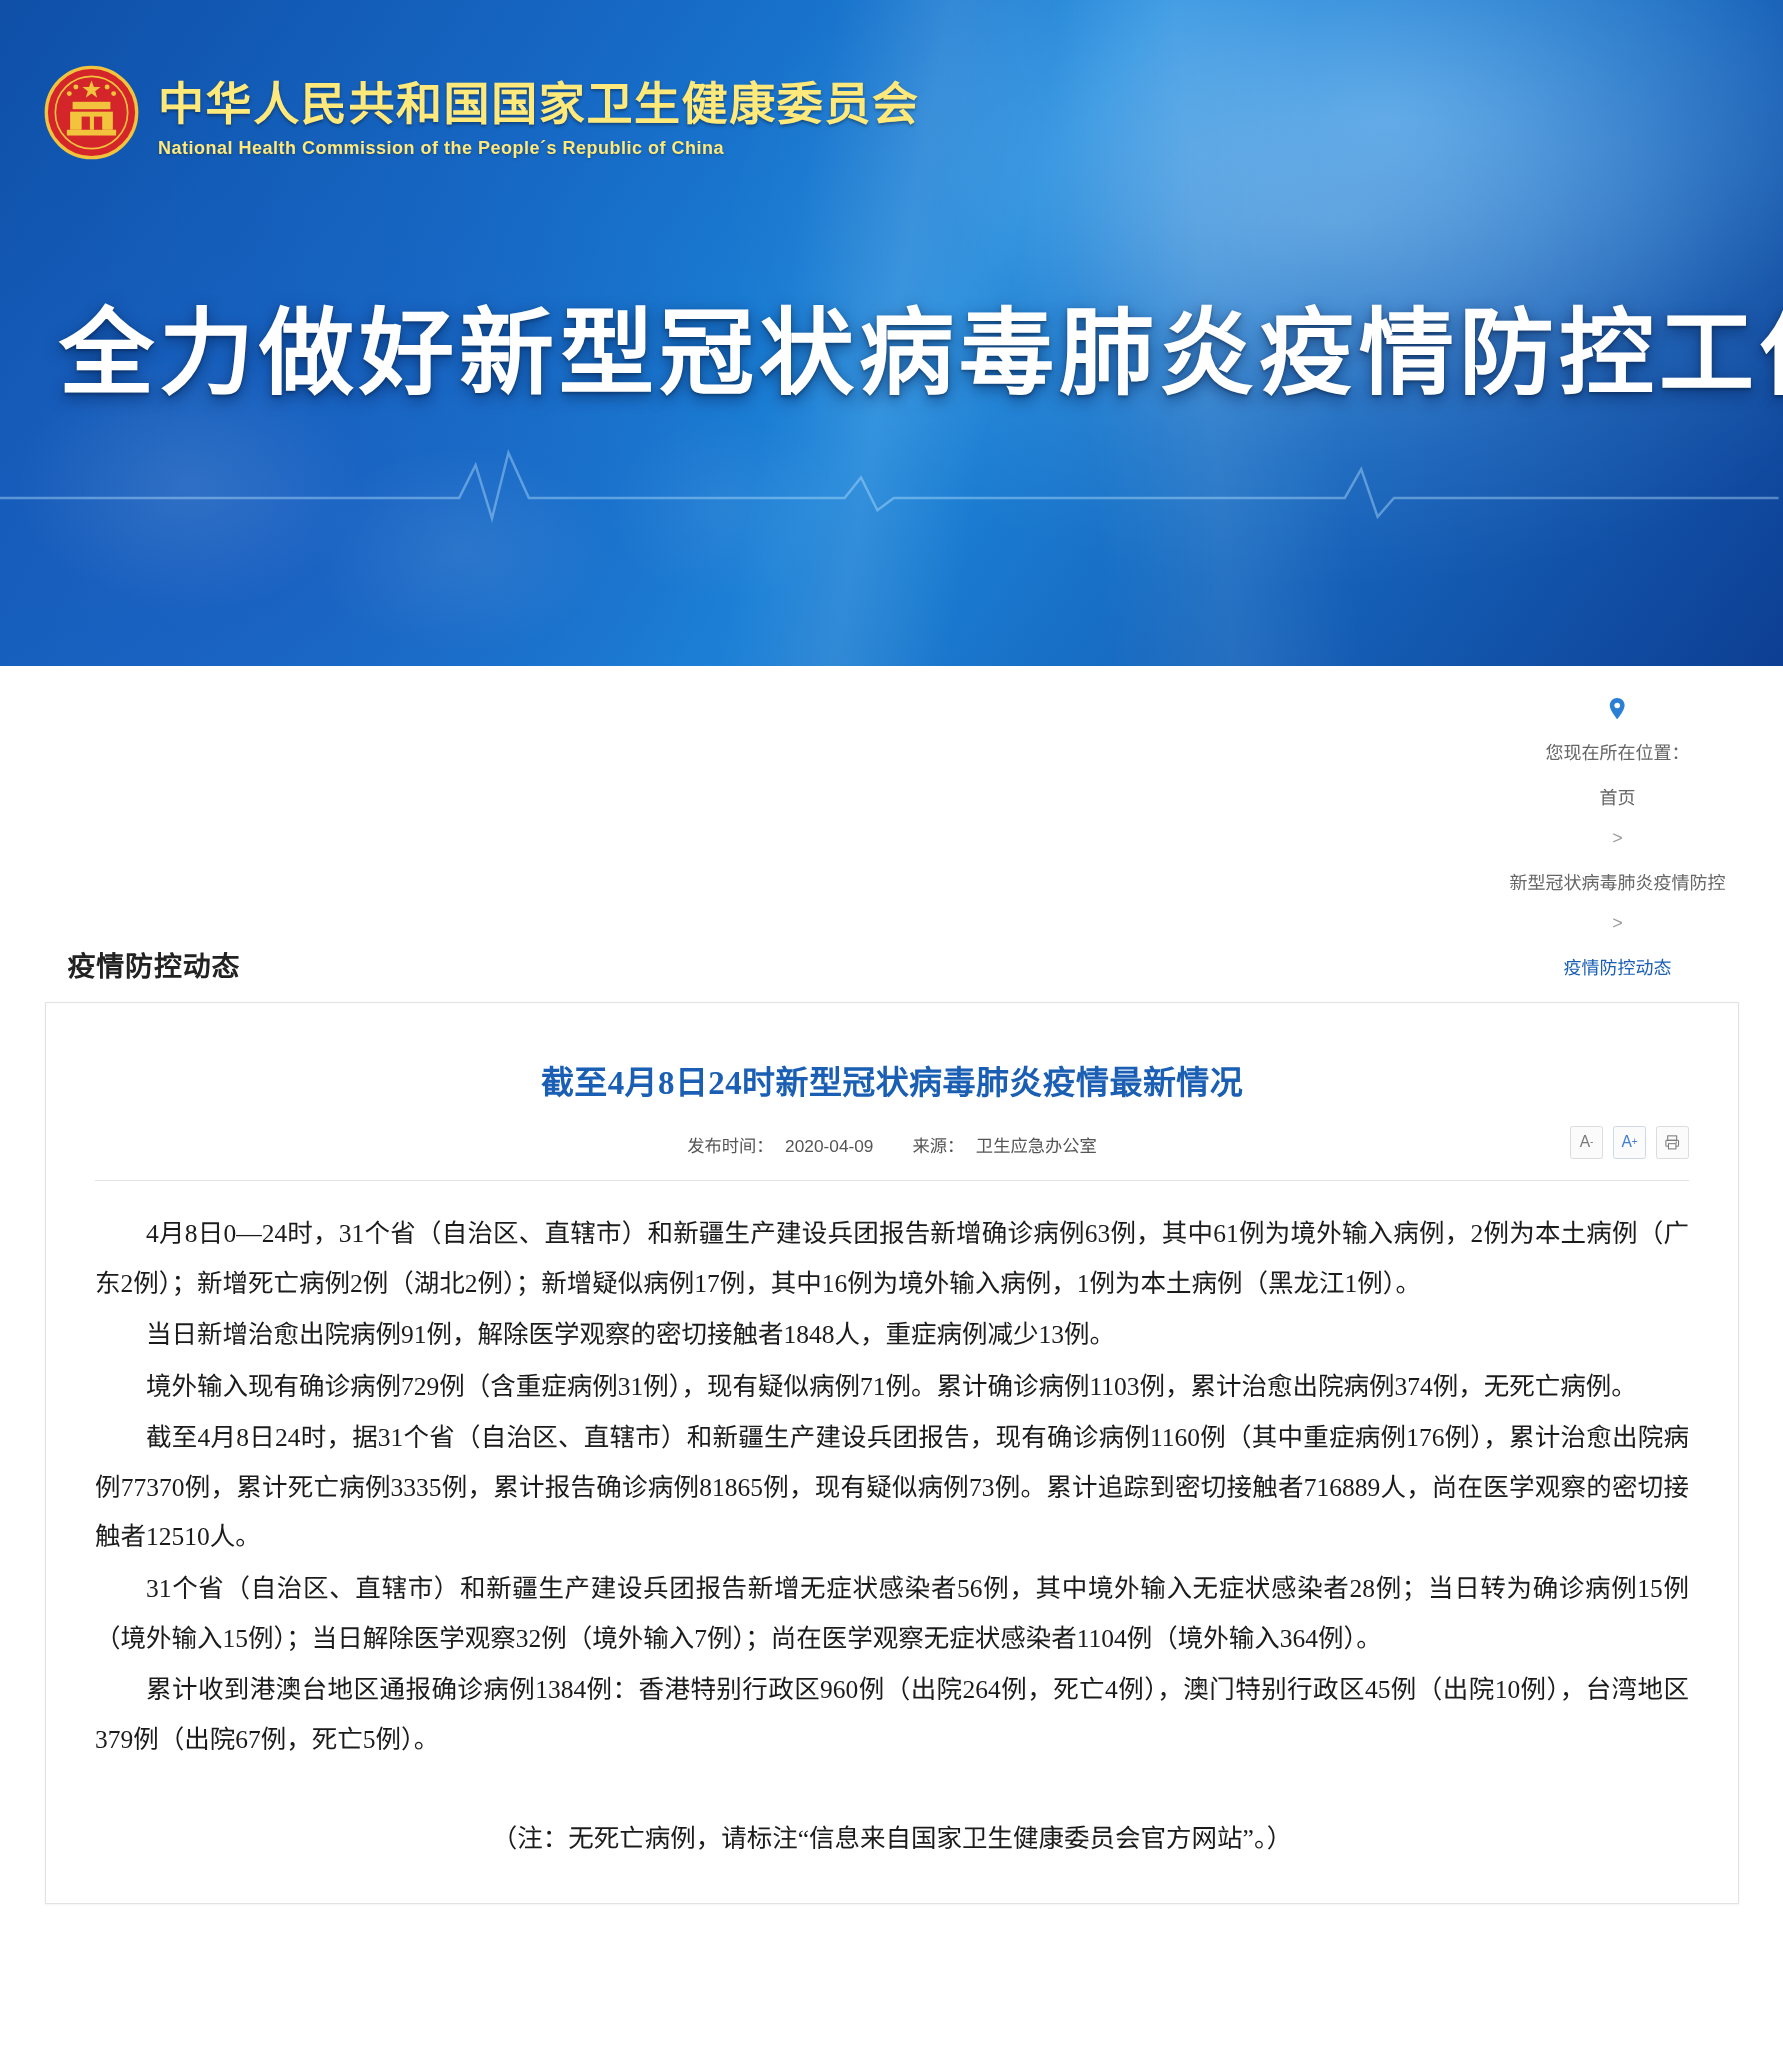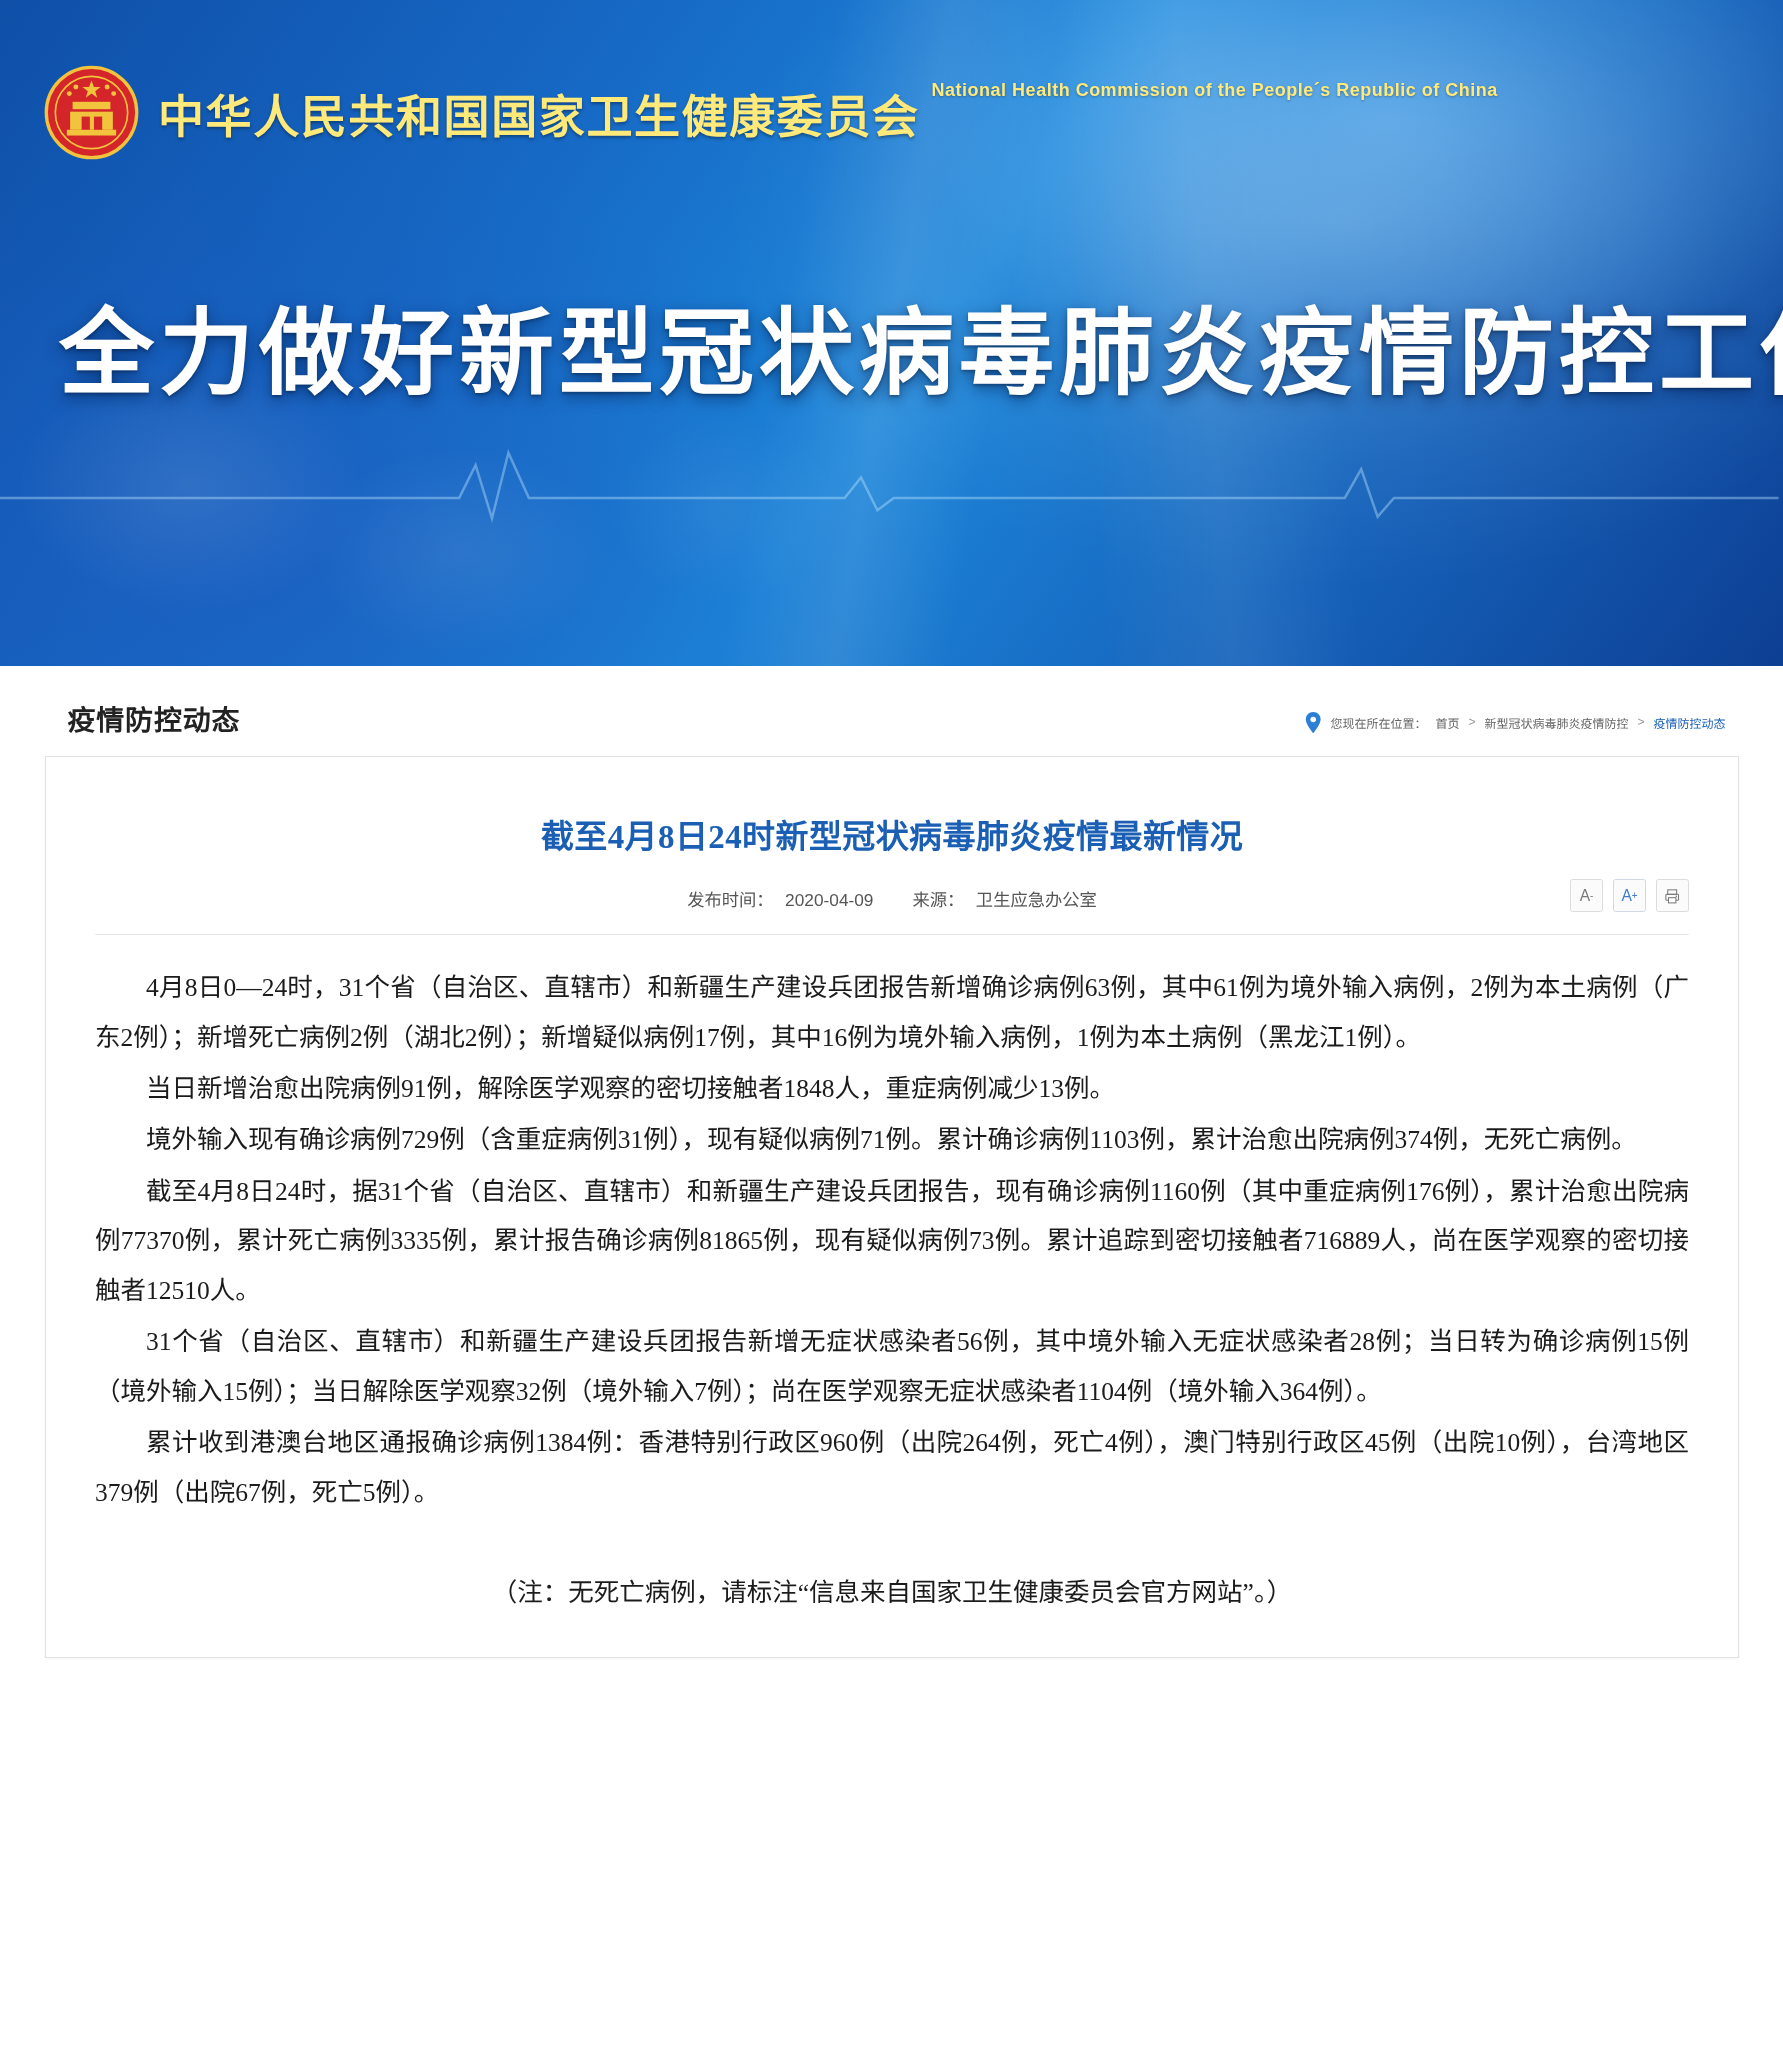--- a/index.html
+++ b/index.html
@@ -68,21 +68,21 @@
     top: 64px;
     display: flex;
     align-items: center;
     gap: 18px;
   }
   .emblem {
     width: 97px; height: 97px;
     position: relative;
     flex: none;
   }
-  .nhc-title-block { display: flex; flex-direction: row; gap: 12px; }
+  .nhc-title-block { display: flex; flex-direction: column; gap: 5px; }
   .nhc-cn {
     font-size: 46px;
     font-weight: bold;
     color: #ffe97a;
     letter-spacing: 1.6px;
     text-shadow: 0 1.6px 3.3px rgba(0,0,0,0.35);
     white-space: nowrap;
   }
   .nhc-en {
     font-size: 18px;
@@ -116,24 +116,25 @@
   }
   .section-title {
     font-size: 28px;
     font-weight: bold;
     color: #222222;
     letter-spacing: 0.8px;
   }
   .crumb {
     display: flex;
     align-items: center;
-    gap: 9px;
-    font-size: 12px;
+    gap: 19px;
+    font-size: 18px;
     color: #666666;
     padding-bottom: 5px;
+    flex-direction: column;
   }
   .crumb a { color: #666666; text-decoration: none; }
   .crumb .sep { color: #999999; }
   .crumb .current { color: #1a5fb4; }
   .pin-icon { width: 16.4px; height: 21.4px; display: inline-block; }
 
   
   .card {
     width: calc(100% - 90px);
     max-width: 1694px;

